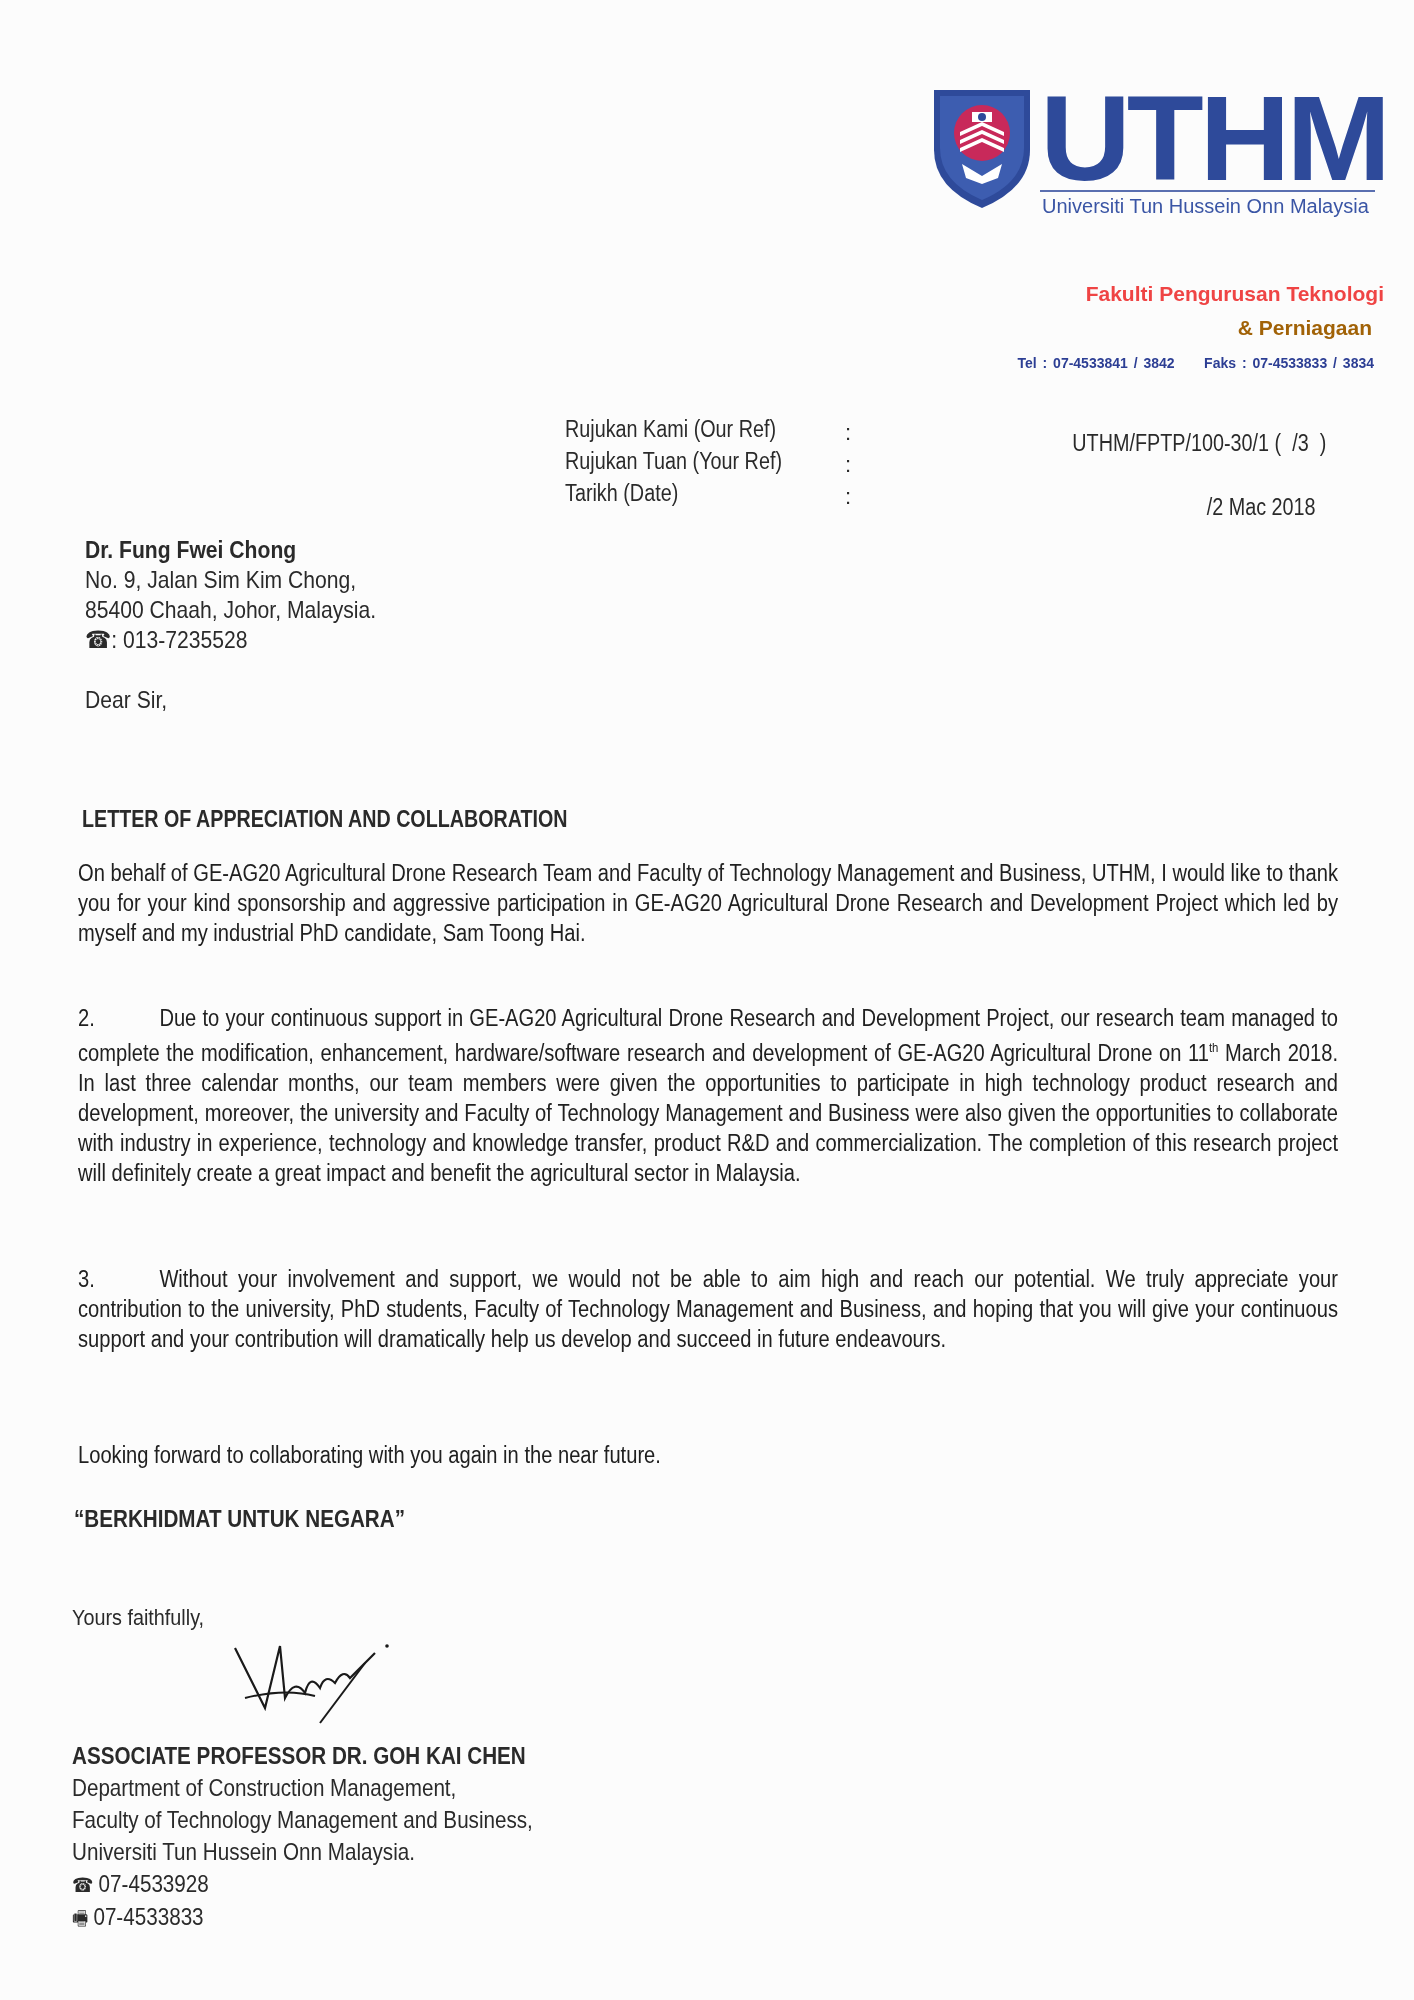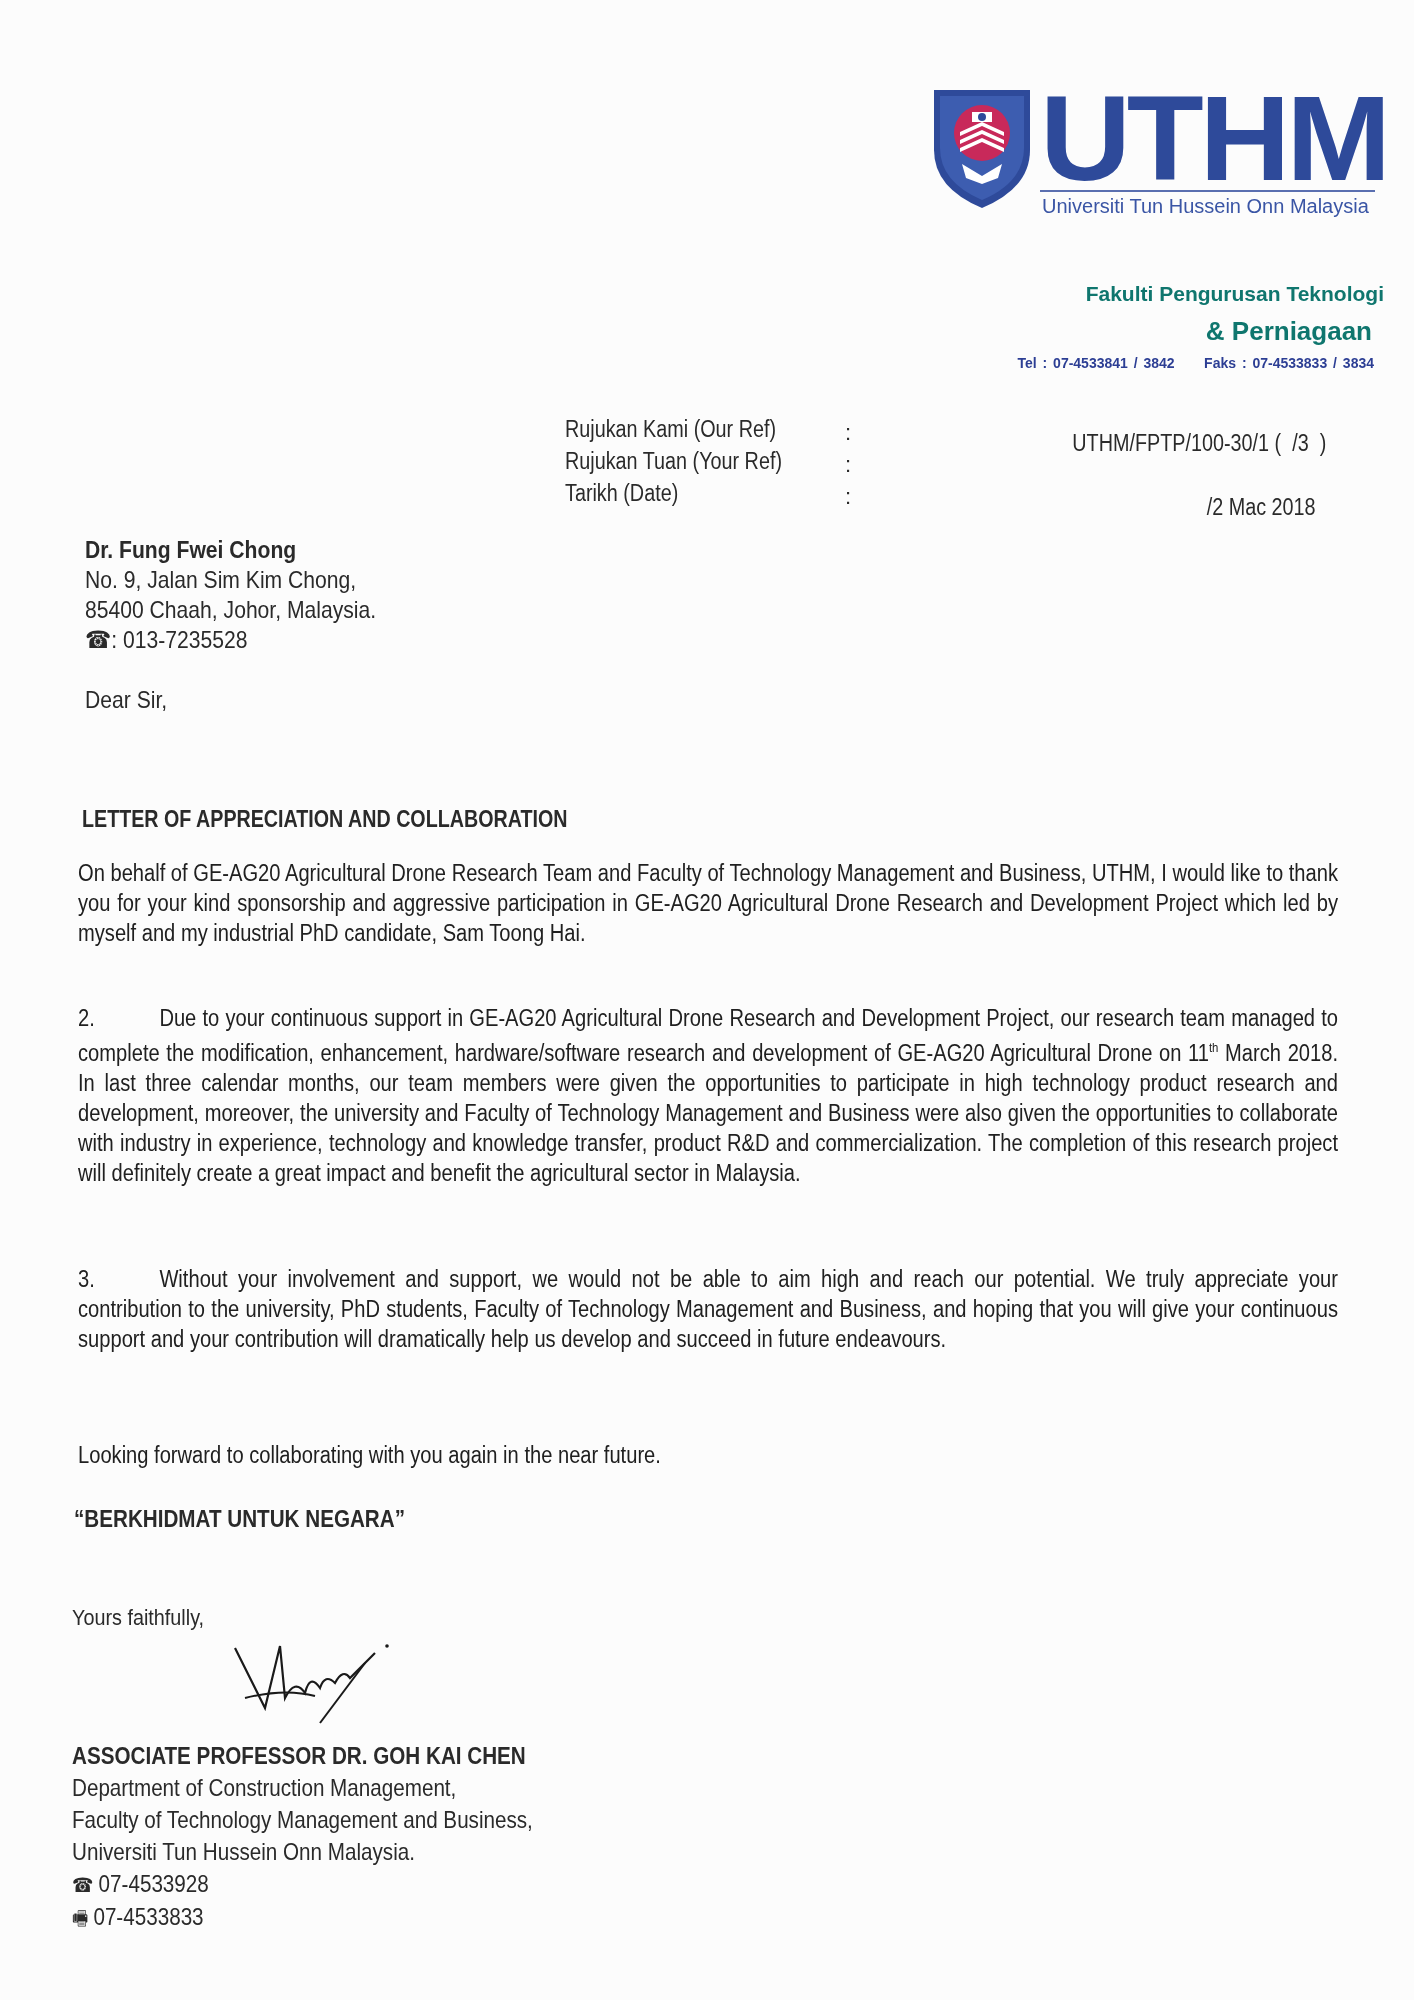--- a/index.html
+++ b/index.html
@@ -3,22 +3,22 @@
 <meta charset="utf-8">
 <style>
   html, body { margin:0; padding:0; }
   body { width:1414px; height:2000px; background:#fcfcfc; position:relative; overflow:hidden;
          font-family:"Liberation Sans", sans-serif; color:#2a2a2a; }
   .abs { position:absolute; }
   .logo-shield { left:932px; top:88px; width:100px; height:122px; }
   .logo-text { left:1040px; top:78px; font-size:120px; font-weight:bold; color:#2e4a9a; letter-spacing:-4px; line-height:1; transform:scaleX(1.05); transform-origin:left top; }
   .logo-line { left:1040px; top:190px; width:335px; height:2px; background:#5a6fb0; }
   .logo-sub { left:1042px; top:195px; font-size:20px; color:#3a55a5; }
-  .faculty1 { right:30px; top:282px; font-size:21px; font-weight:bold; color:#0f766e; }
-  .faculty2 { right:42px; top:316px; font-size:26px; font-weight:bold; color:#0f766e; }
+  .faculty1 { right:30px; top:282px; font-size:21px; font-weight:bold; color:#ef4444; }
+  .faculty2 { right:42px; top:316px; font-size:21px; font-weight:bold; color:#a16207; }
   .contact { right:40px; top:355px; font-size:14px; font-weight:bold; color:#2c3e94; word-spacing:2px; }
   .ref-row { left:565px; font-size:23px; transform:scaleX(0.86); transform-origin:left top; }
   .ref-colon { left:845px; font-size:22px; }
   .ref-val { font-size:23px; transform:scaleX(0.86); transform-origin:right top; }
   .recipient { left:85px; top:535px; font-size:24px; line-height:30px; transform:scaleX(0.88); transform-origin:left top; }
   .recipient .name { font-weight:bold; }
   .para { left:78px; width:1440px; font-size:23px; line-height:30px; text-align:justify; transform:scaleX(0.875); transform-origin:left top; color:#202020; }
   .title { left:82px; top:805px; font-size:24px; font-weight:bold; transform:scaleX(0.82); transform-origin:left top; }
   .para p { margin:0; }
   .num { display:inline-block; width:93px; }

